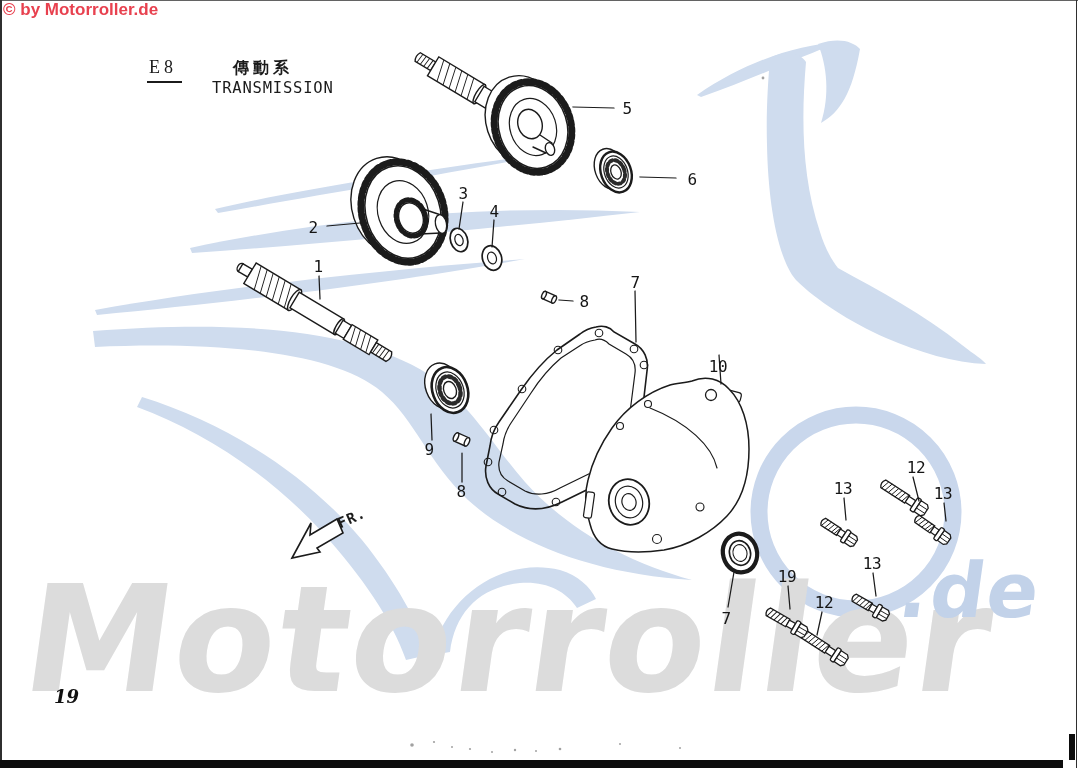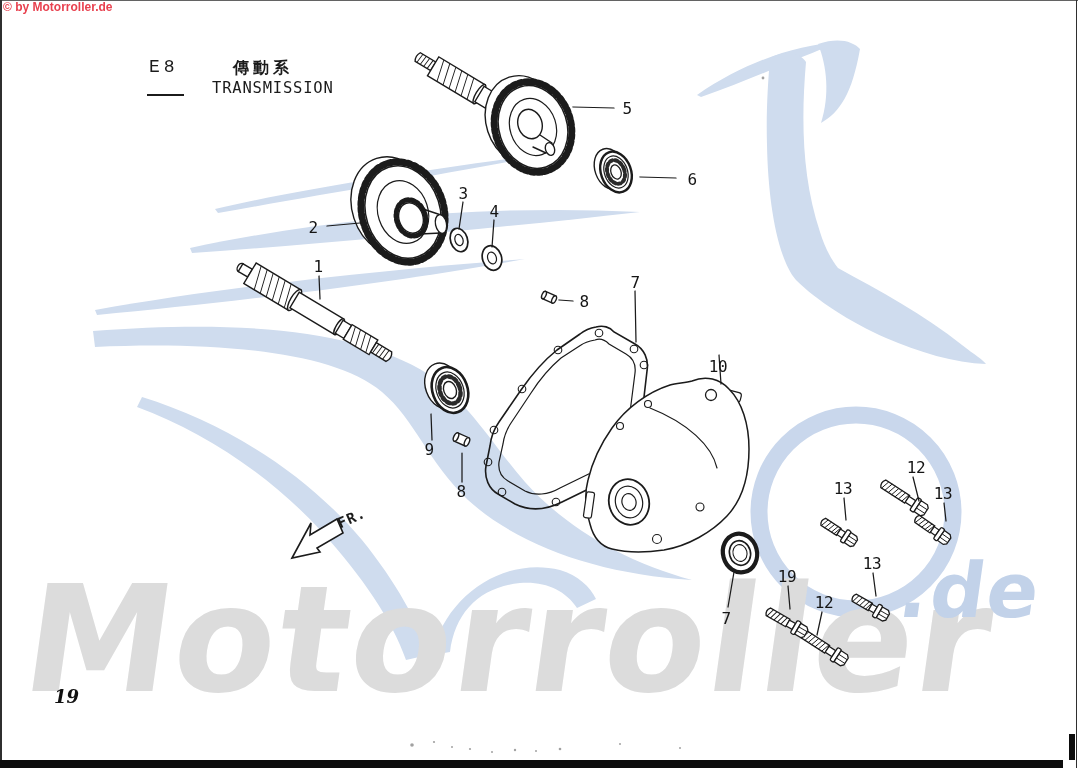--- a/index.html
+++ b/index.html
@@ -14,23 +14,23 @@
   .wm-tld{position:absolute;left:900px;top:553px;z-index:1;
     font-family:"DejaVu Sans",sans-serif;font-weight:bold;font-size:76px;line-height:1;
     color:#c2d2e9;letter-spacing:2px;transform:skewX(-8deg);}
   
   #art-svg{z-index:2;}
   
   .callout{position:absolute;z-index:3;transform:translate(-50%,-50%);
     font-family:"DejaVu Sans Mono",monospace;font-size:16px;color:#151515;letter-spacing:-0.5px;}
   
   .copyright{position:absolute;left:3px;top:0;z-index:4;font-family:"Liberation Sans",sans-serif;
-    font-size:12px;font-weight:600;color:#e8414f;}
-  .sec-code{position:absolute;left:147px;top:57px;z-index:4;font-family:Liberation Mono, monospace;
-    font-size:18px;color:#1b1b1b;letter-spacing:4px;border-bottom:2px solid #1b1b1b;padding:0 5px 17px 2px;}
+    font-size:17px;font-weight:600;color:#e8414f;}
+  .sec-code{position:absolute;left:147px;top:57px;z-index:4;font-family:Liberation Serif, serif;
+    font-size:18px;color:#1b1b1b;letter-spacing:4px;border-bottom:2px solid #1b1b1b;padding:0 5px 3px 2px;}
   .sec-cjk{position:absolute;left:233px;top:58px;z-index:4;font-family:"DejaVu Sans",sans-serif;
     font-size:16px;font-weight:bold;color:#1b1b1b;letter-spacing:4px;text-align:center;}
   .sec-en{position:absolute;left:204px;top:79px;z-index:4;font-family:"DejaVu Sans Mono",monospace;
     font-size:15.5px;color:#1b1b1b;letter-spacing:0.8px;margin-left:8px;}
   .fr-label{position:absolute;left:337px;top:510px;z-index:4;font-family:"DejaVu Sans Mono",monospace;
     font-size:14.5px;font-weight:bold;color:#1b1b1b;transform:rotate(-24deg);letter-spacing:1px;}
   .page-num{position:absolute;left:54px;top:686px;z-index:4;font-family:"DejaVu Serif",serif;
     font-style:italic;font-weight:700;font-size:18px;color:#111;}
   
   .edge{position:absolute;z-index:5;background:#2f2f2f;}

